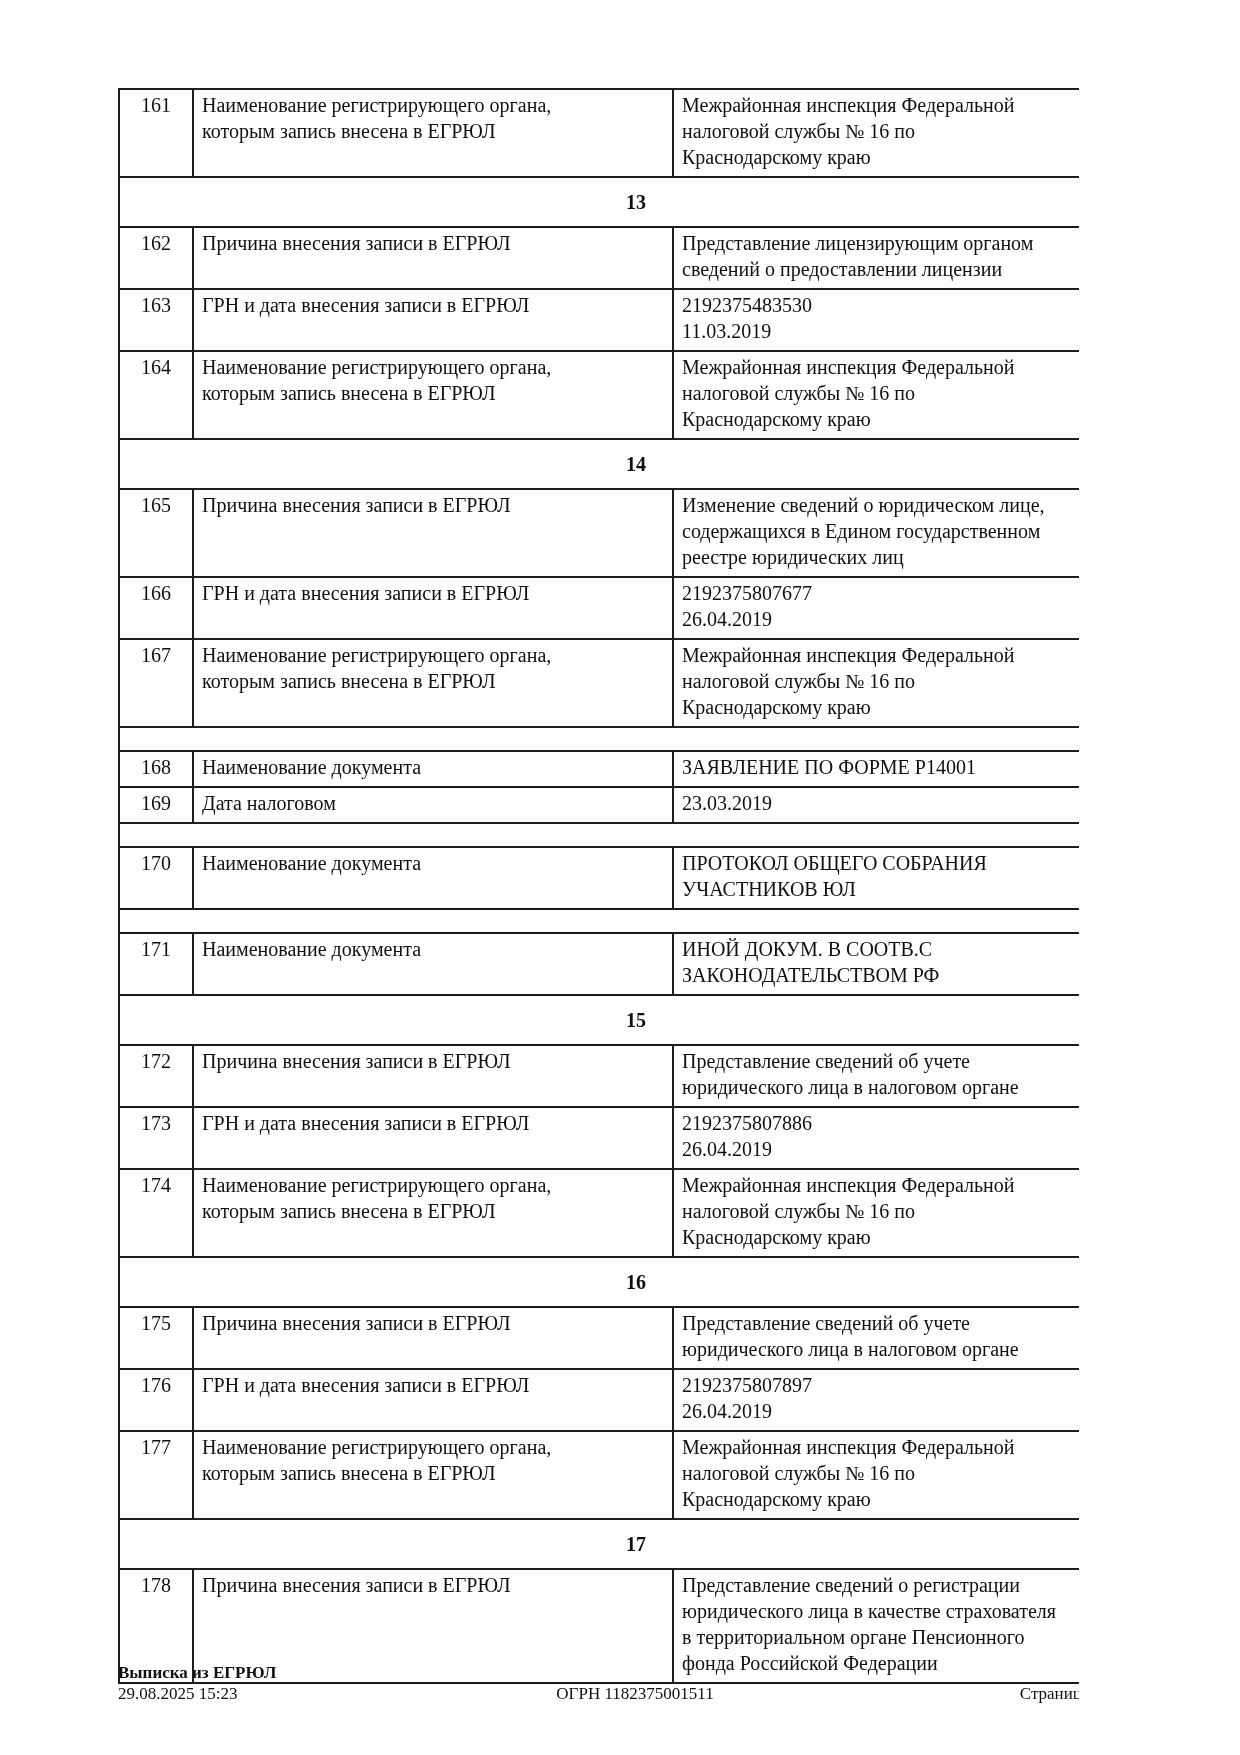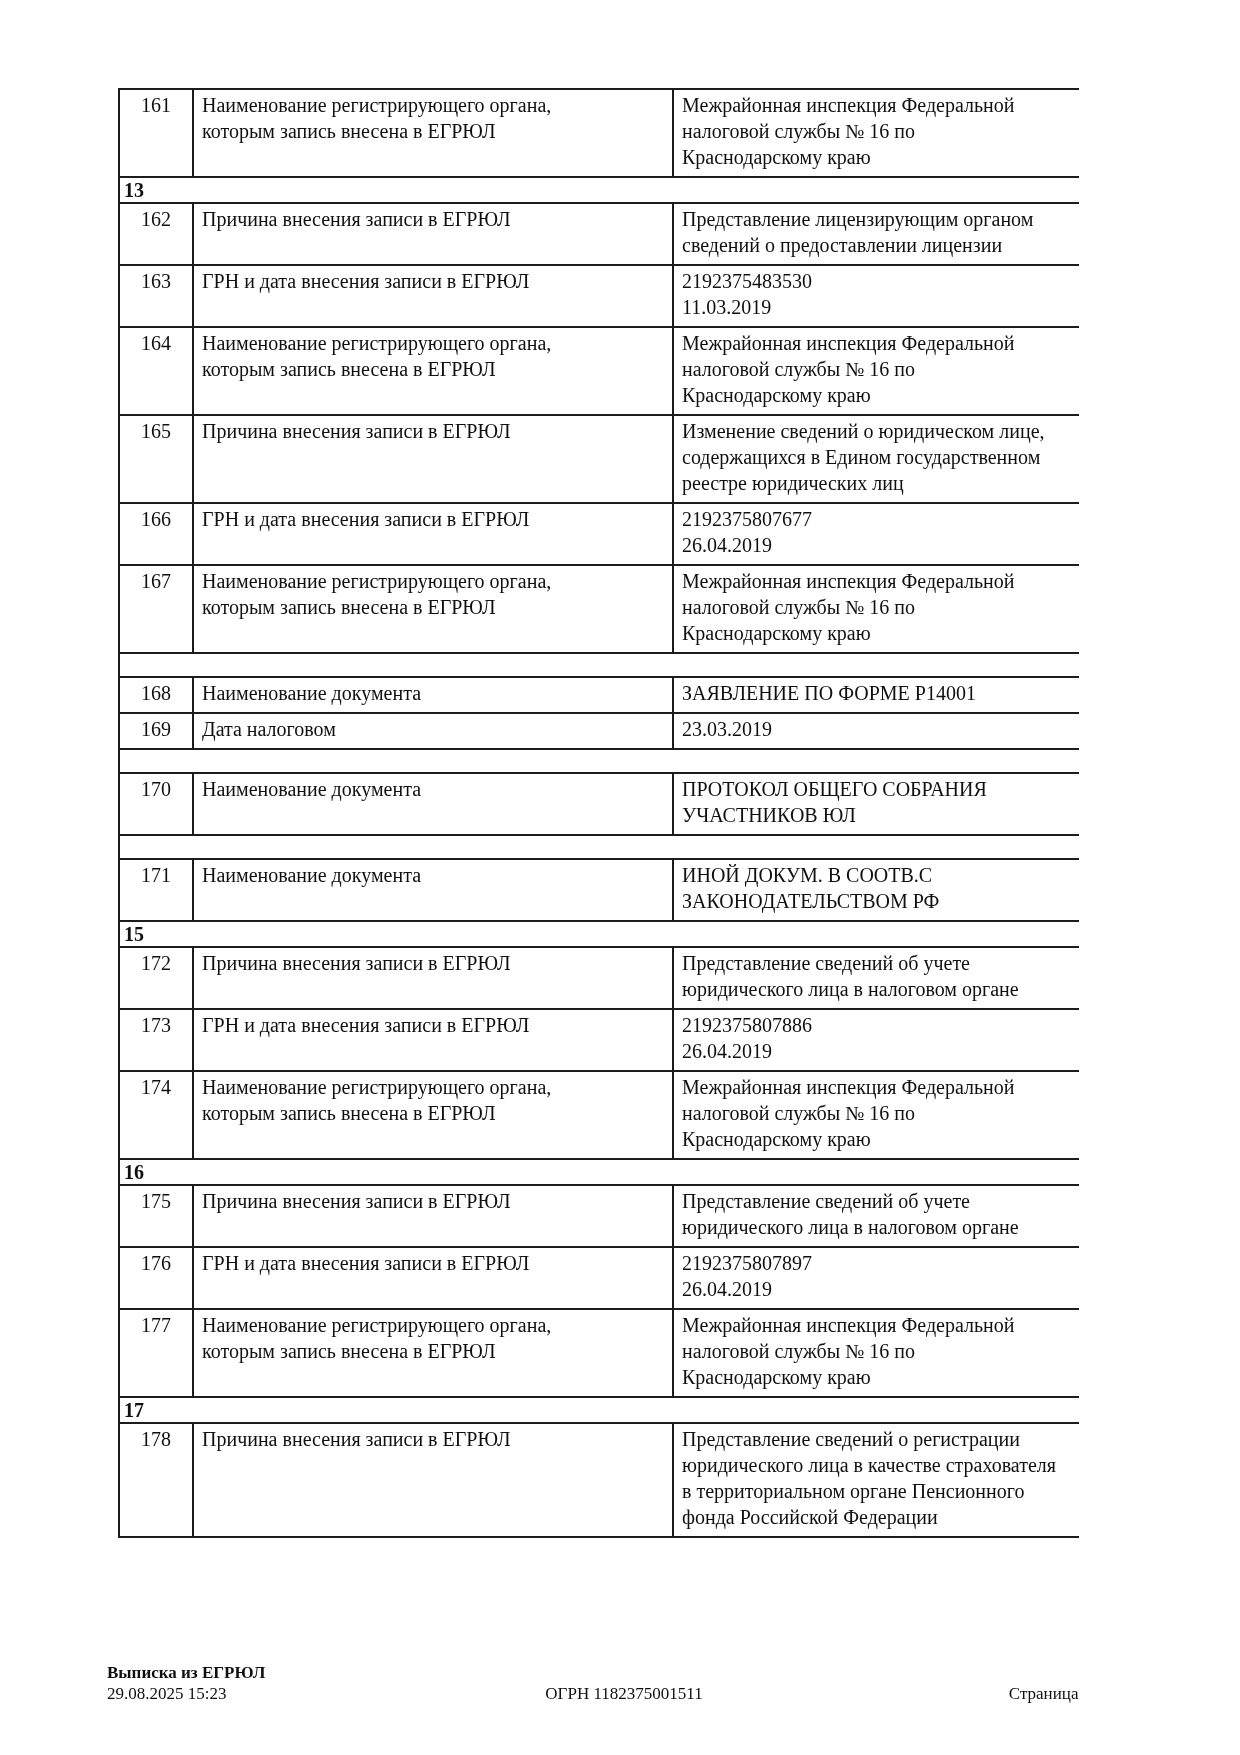--- a/index.html
+++ b/index.html
@@ -38,34 +38,35 @@
     white-space: pre-line;
     color: var(--text);
     overflow: hidden;
   }
   td.c-num {
     text-align: center;
     padding: 2px 4px 6px 4px;
   }
   tr.section-row td {
     font-weight: bold;
+    text-align: center;
     height: 24px;
     line-height: 24px;
-    padding: 0 4px;
+    padding: 12px 4px;
   }
   tr.empty-row td {
     height: 22px;
     padding: 0;
   }
   tr.subheader-row td.c-sub {
     white-space: nowrap;
   }
   .footer {
     position: absolute;
-    left: 107px;
+    left: 118px;
     width: 1034px;
     top: 1662px;
     display: flex;
     align-items: flex-end;
     font-size: 17px;
     line-height: 21px;
   }
   .footer > div { flex: 1; }
   .footer .f-left { text-align: left; }
   .footer .f-center { text-align: center; }
@@ -108,20 +109,23 @@
 11.03.2019</td>
         </tr>
         <tr>
           <td class="c-num">164</td>
           <td class="c-label">Наименование регистрирующего органа,
 которым запись внесена в ЕГРЮЛ</td>
           <td class="c-value">Межрайонная инспекция Федеральной
 налоговой службы № 16 по
 Краснодарскому краю</td>
         </tr>
+        <tr class="section-row">
+          <td colspan="3">14</td>
+        </tr>
         <tr>
           <td class="c-num">165</td>
           <td class="c-label">Причина внесения записи в ЕГРЮЛ</td>
           <td class="c-value">Изменение сведений о юридическом лице,
 содержащихся в Едином государственном
 реестре юридических лиц</td>
         </tr>
         <tr>
           <td class="c-num">166</td>
           <td class="c-label">ГРН и дата внесения записи в ЕГРЮЛ</td>

